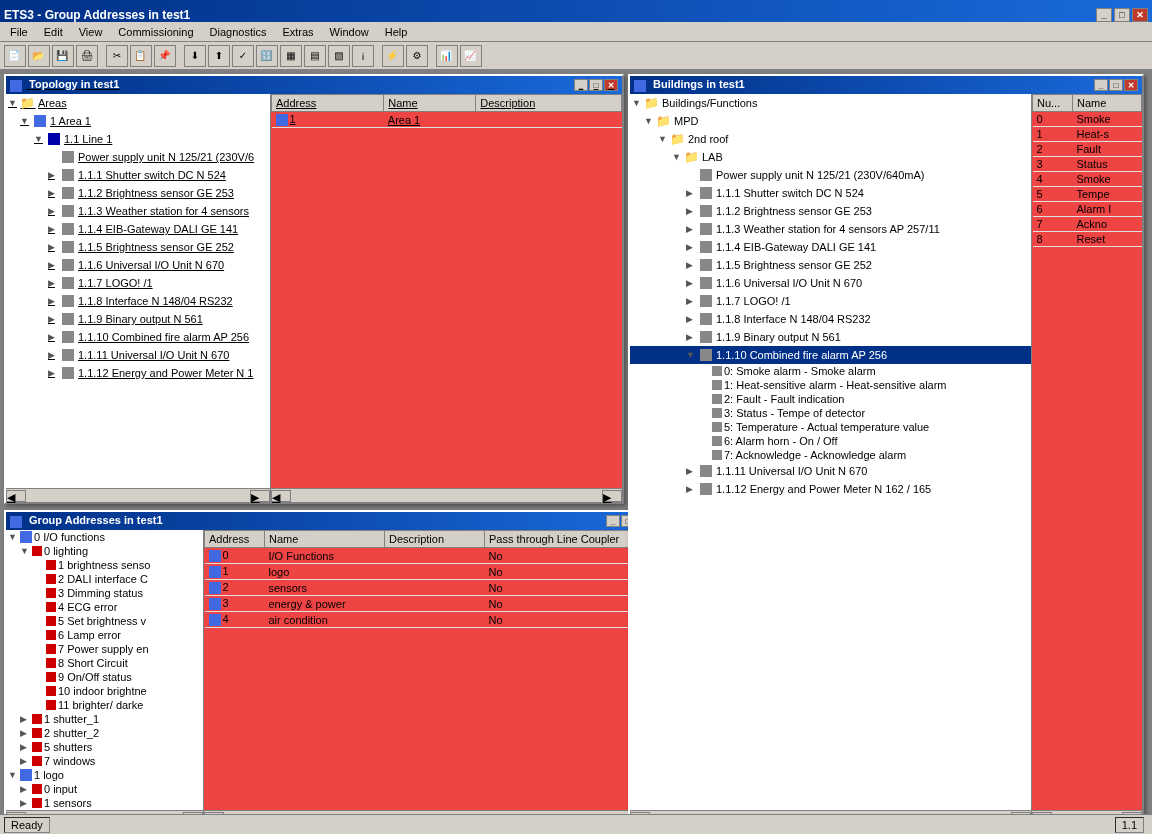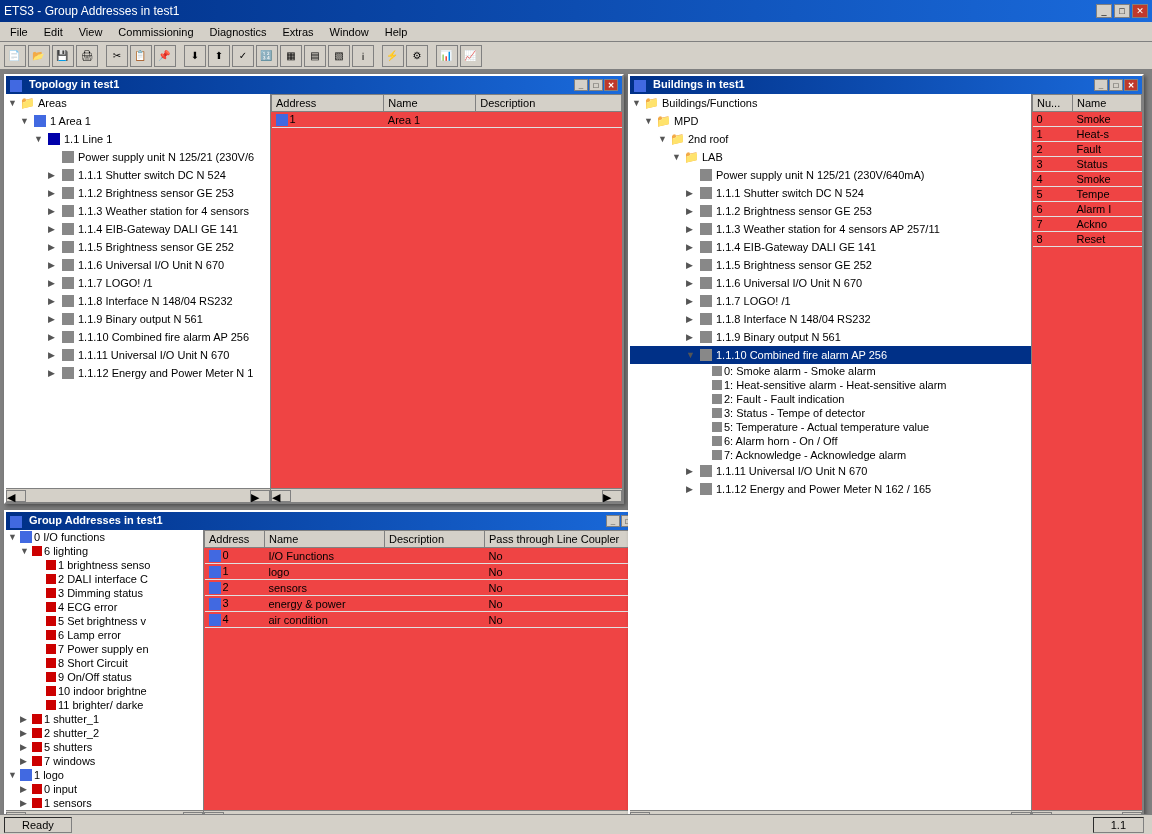--- a/index.html
+++ b/index.html
@@ -12,25 +12,25 @@
       overflow: hidden;
       position: relative;
     }
 
     
     .title-bar {
       background: linear-gradient(to right, #003087, #1a6adb);
       color: white;
       height: 22px;
       display: flex;
-      align-items: center;
+      align-items: flex-end;
       justify-content: space-between;
       padding: 0 4px;
       font-size: 12px;
-      font-weight: normal;
+      font-weight: bold;
       gap: 28px;
     }
     .title-bar-buttons { display: flex; gap: 2px; }
     .title-btn {
       width: 16px; height: 14px;
       background: #d4d0c8;
       border: 1px solid #808080;
       font-size: 9px;
       display: flex; align-items: center; justify-content: center;
       cursor: pointer;
@@ -184,21 +184,21 @@
       height: 20px;
       background: #d4d0c8;
       border-top: 1px solid #808080;
       display: flex;
       align-items: center;
       padding: 0 4px;
       font-size: 11px;
     }
     .status-item {
       border: 1px inset #808080;
-      padding: 1px 17px;
+      padding: 1px 6px;
       height: 16px;
       display: flex;
       align-items: center;
       margin-right: 4px;
     }
 
     
     .indent1 { padding-left: 14px; }
     .indent2 { padding-left: 28px; }
     .indent3 { padding-left: 42px; align-items: center; }
@@ -249,21 +249,21 @@
   <div class="tb-separator"></div>
   <div class="tb-btn">⚡</div>
   <div class="tb-btn">⚙</div>
   <div class="tb-separator"></div>
   <div class="tb-btn">📊</div>
   <div class="tb-btn">📈</div>
 </div>
 
 <div class="main-area">
 
-  <div class="win-panel" style="left:4px; top:4px; width:620px; height:430px;">
+  <div class="win-panel" style="left:4px; top:4px; width:620px; height:430px;text-decoration:underline;">
     <div class="win-titlebar">
       <span>
         <span style="display:inline-block;width:12px;height:12px;background:#4169e1;margin-right:4px;vertical-align:middle;"></span>
         <span>Topology in test1</span>
       </span>
       <div class="win-title-btns">
         <div class="win-btn">_</div>
         <div class="win-btn">□</div>
         <div class="win-btn close-btn">✕</div>
       </div>
@@ -441,21 +441,21 @@
 
           <div class="tree-item">
             <span class="tree-expand">▼</span>
             <span style="display:inline-block;width:12px;height:12px;background:#4169e1;margin-right:2px;"></span>
             <span>0 I/O functions</span>
           </div>
 
           <div class="tree-item indent1">
             <span class="tree-expand">▼</span>
             <span style="display:inline-block;width:10px;height:10px;background:#cc0000;margin-right:2px;"></span>
-            <span>6 lighting</span>
+            <span>0 lighting</span>
           </div>
           <div class="tree-item indent2">
             <span class="tree-expand" style="visibility:hidden;">▶</span>
             <span style="display:inline-block;width:10px;height:10px;background:#cc0000;margin-right:2px;"></span>
             <span>1 brightness senso</span>
           </div>
           <div class="tree-item indent2">
             <span class="tree-expand" style="visibility:hidden;">▶</span>
             <span style="display:inline-block;width:10px;height:10px;background:#cc0000;margin-right:2px;"></span>
             <span>2 DALI interface C</span>

